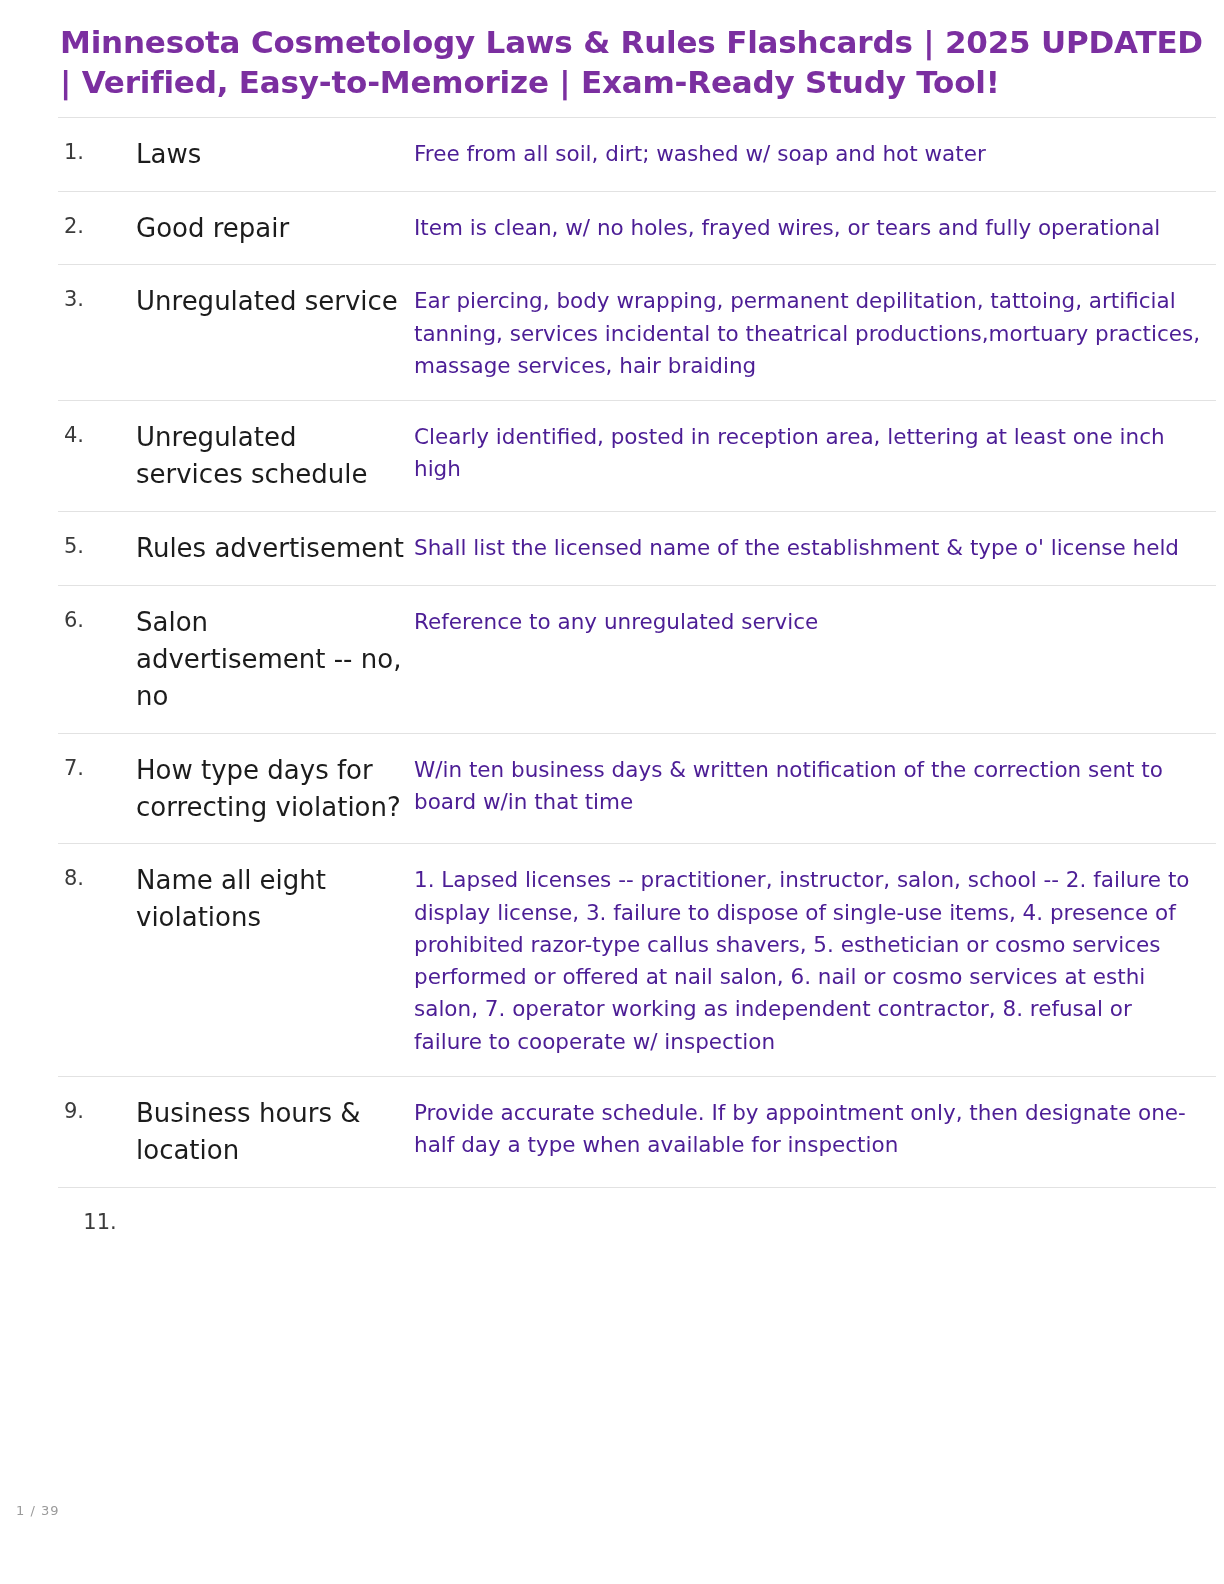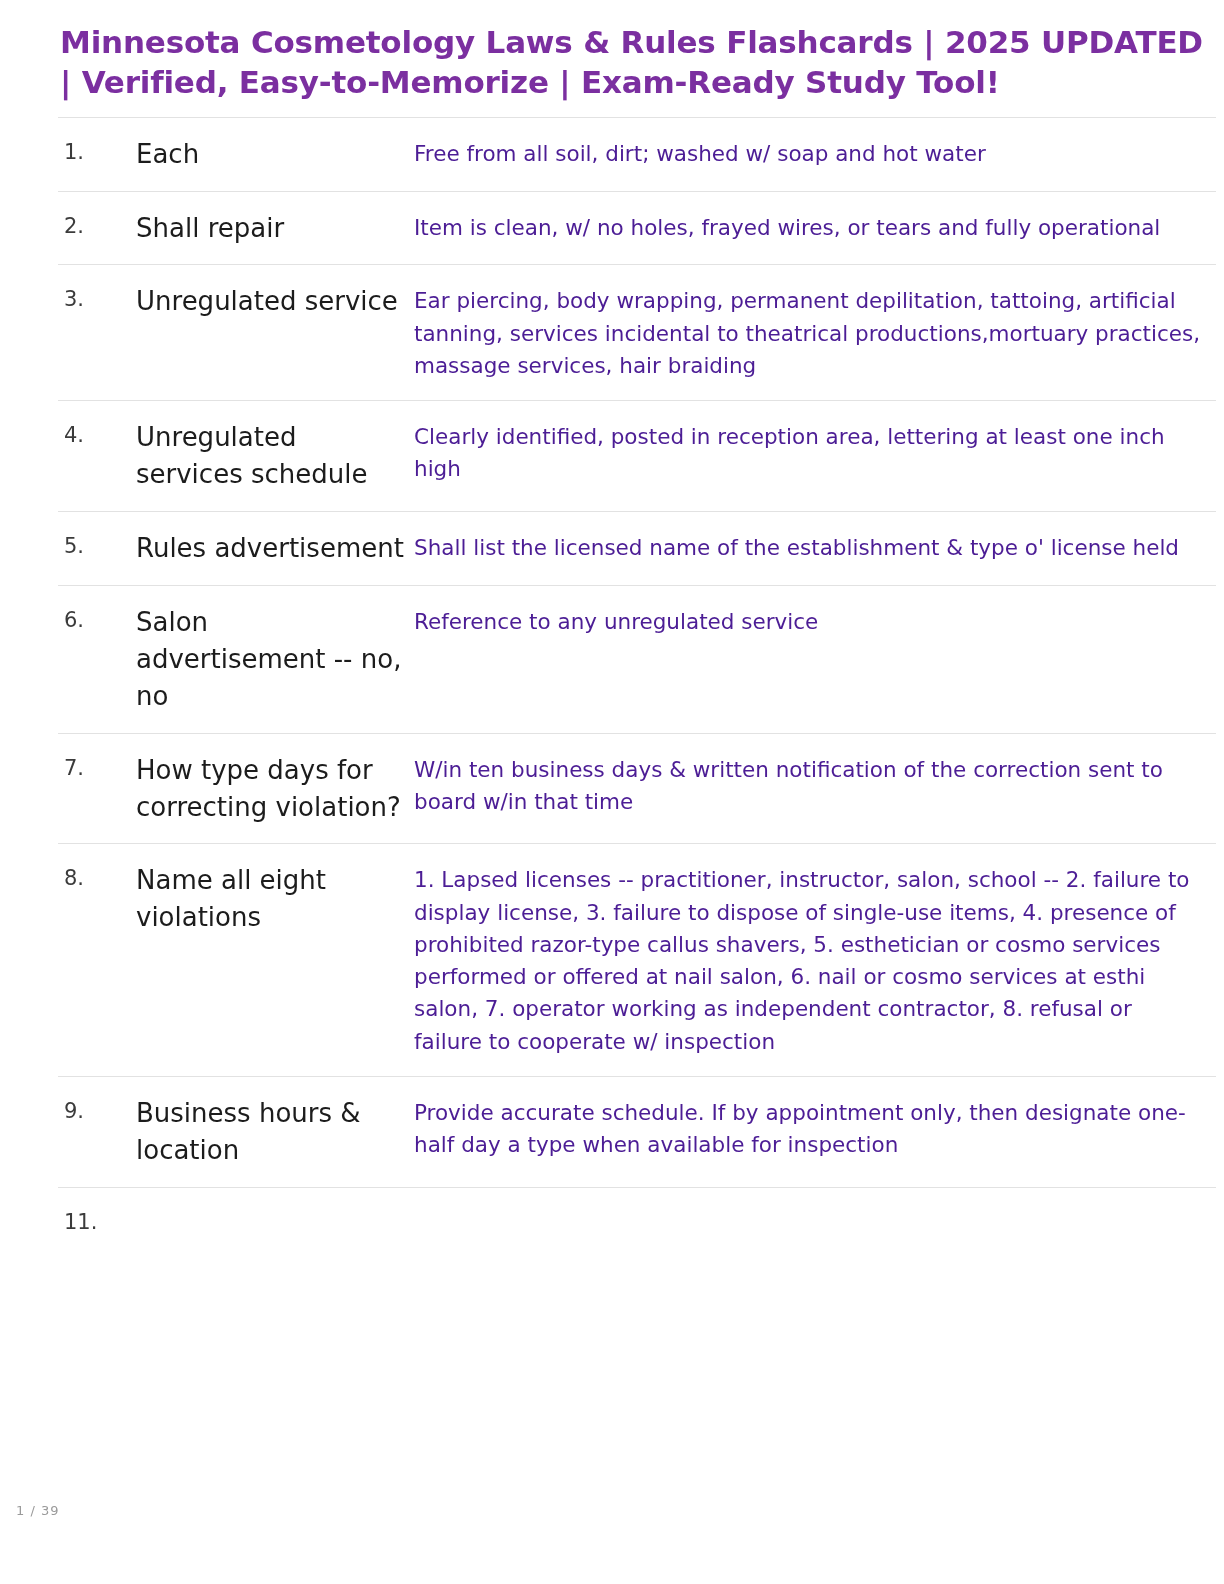--- a/index.html
+++ b/index.html
@@ -71,20 +71,21 @@
   td.def {
     font-family: "DejaVu Sans", sans-serif;
     font-size: 21.5px;
     line-height: 1.50;
     color: #4c1d95;
     padding-top: 20px;
     padding-right: 12px;
   }
   .lastrow td {
     padding-bottom: 8px;
+    text-align: center;
   }
   .footer {
     position: absolute;
     left: 0;
     right: 0;
     bottom: 66px;
     text-align: left;
     font-family: "DejaVu Sans", sans-serif;
     font-size: 13px;
     color: #9a9a9a;
@@ -95,26 +96,26 @@
 <body>
 
 <div class="page">
 
   <h1 class="doc-title">Minnesota Cosmetology Laws &amp; Rules Flashcards | 2025 UPDATED | Verified, Easy-to-Memorize | Exam-Ready Study Tool!</h1>
 
   <table class="cards">
     <tbody>
       <tr>
         <td class="num">1.</td>
-        <td class="term">Each</td>
+        <td class="term">Laws</td>
         <td class="def">Free from all soil, dirt; washed w/ soap and hot water</td>
       </tr>
       <tr>
         <td class="num">2.</td>
-        <td class="term">Shall repair</td>
+        <td class="term">Good repair</td>
         <td class="def">Item is clean, w/ no holes, frayed wires, or tears and fully operational</td>
       </tr>
       <tr>
         <td class="num">3.</td>
         <td class="term">Unregulated service</td>
         <td class="def">Ear piercing, body wrapping, permanent depilitation, tattoing, artificial tanning, services incidental to theatrical productions,mortuary practices, massage services, hair braiding</td>
       </tr>
       <tr>
         <td class="num">4.</td>
         <td class="term">Unregulated services schedule</td>

